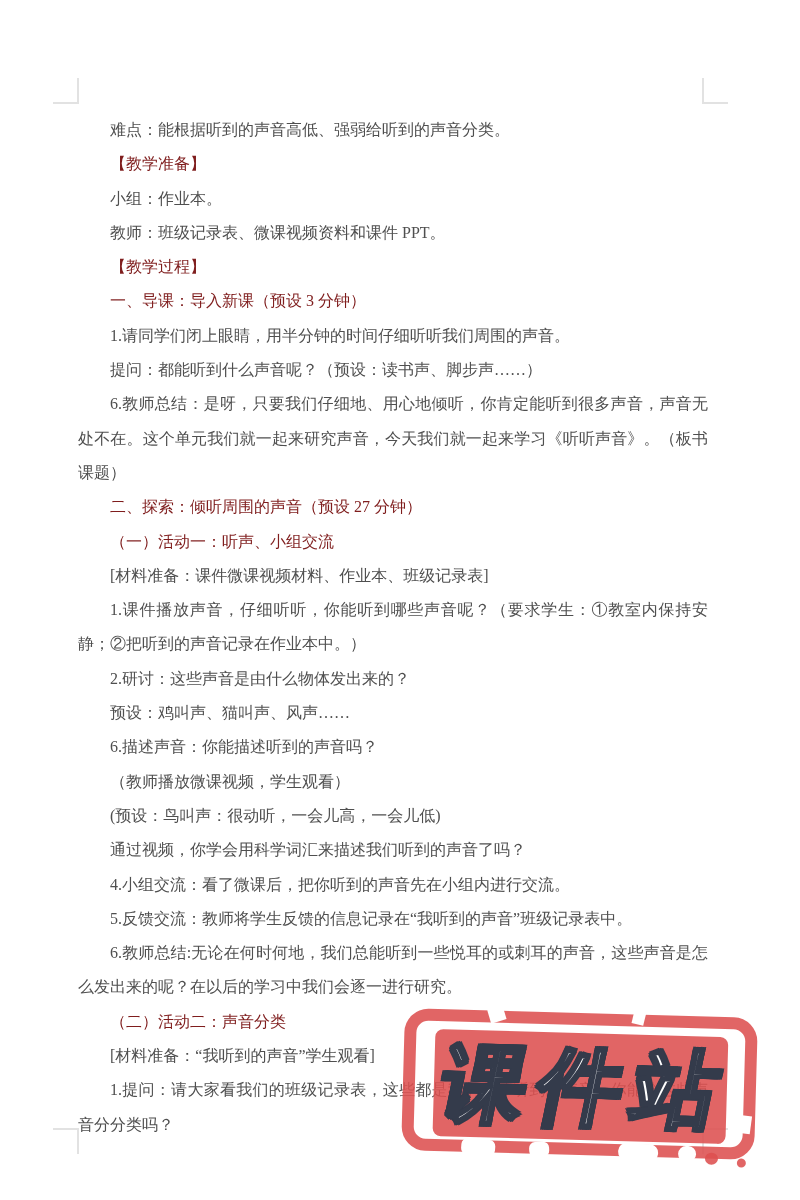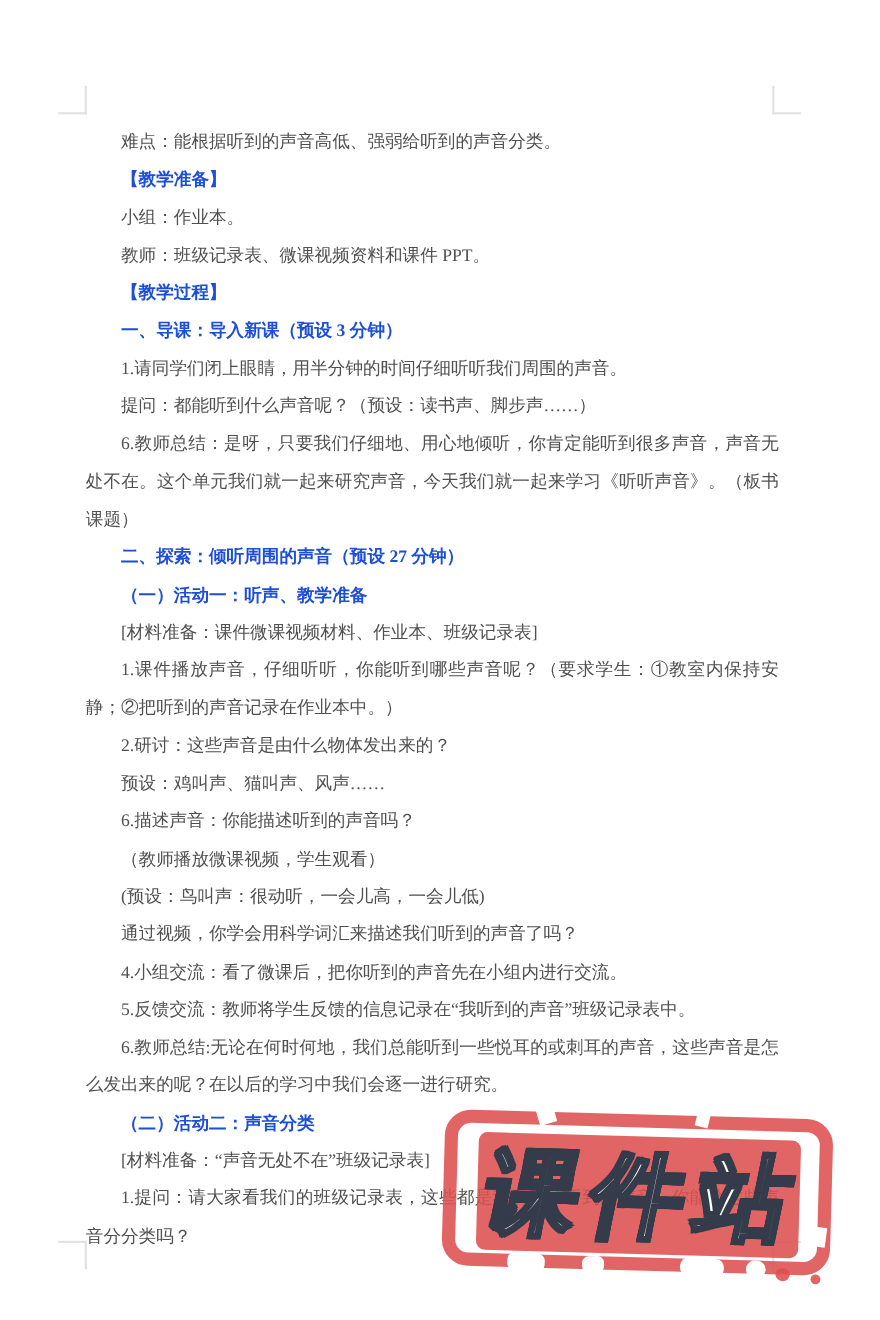--- a/index.html
+++ b/index.html
@@ -40,22 +40,22 @@
     line-height: 34.3px;
     color: #4f4f4f;
     text-align: justify;
   }
   .doc p {
     margin: 0;
     padding: 0;
     text-indent: 2em;
   }
   .doc p.heading {
-    font-weight: bold;
-    color: #1d4ed8;
+    font-weight: normal;
+    color: #7f1d1d;
   }
 
   
   .stamp {
     position: absolute;
     left: 403px;
     top: 1013px;
     width: 353px;
     height: 142px;
     transform: rotate(1.6deg);
@@ -132,34 +132,34 @@
       <p class="body">难点：能根据听到的声音高低、强弱给听到的声音分类。</p>
       <p class="heading">【教学准备】</p>
       <p class="body">小组：作业本。</p>
       <p class="body">教师：班级记录表、微课视频资料和课件 PPT。</p>
       <p class="heading">【教学过程】</p>
       <p class="heading">一、导课：导入新课（预设 3 分钟）</p>
       <p class="body">1.请同学们闭上眼睛，用半分钟的时间仔细听听我们周围的声音。</p>
       <p class="body">提问：都能听到什么声音呢？（预设：读书声、脚步声……）</p>
       <p class="body">6.教师总结：是呀，只要我们仔细地、用心地倾听，你肯定能听到很多声音，声音无处不在。这个单元我们就一起来研究声音，今天我们就一起来学习《听听声音》。（板书课题）</p>
       <p class="heading">二、探索：倾听周围的声音（预设 27 分钟）</p>
-      <p class="heading">（一）活动一：听声、教学准备</p>
+      <p class="heading">（一）活动一：听声、小组交流</p>
       <p class="body">[材料准备：课件微课视频材料、作业本、班级记录表]</p>
       <p class="body">1.课件播放声音，仔细听听，你能听到哪些声音呢？（要求学生：①教室内保持安静；②把听到的声音记录在作业本中。）</p>
       <p class="body">2.研讨：这些声音是由什么物体发出来的？</p>
       <p class="body">预设：鸡叫声、猫叫声、风声……</p>
       <p class="body">6.描述声音：你能描述听到的声音吗？</p>
       <p class="body">（教师播放微课视频，学生观看）</p>
       <p class="body">(预设：鸟叫声：很动听，一会儿高，一会儿低)</p>
       <p class="body">通过视频，你学会用科学词汇来描述我们听到的声音了吗？</p>
       <p class="body">4.小组交流：看了微课后，把你听到的声音先在小组内进行交流。</p>
       <p class="body">5.反馈交流：教师将学生反馈的信息记录在“我听到的声音”班级记录表中。</p>
       <p class="body">6.教师总结:无论在何时何地，我们总能听到一些悦耳的或刺耳的声音，这些声音是怎么发出来的呢？在以后的学习中我们会逐一进行研究。</p>
       <p class="heading">（二）活动二：声音分类</p>
-      <p class="body">[材料准备：“声音无处不在”班级记录表]</p>
+      <p class="body">[材料准备：“我听到的声音”学生观看]</p>
       <p class="body">1.提问：请大家看我们的班级记录表，这些都是我们刚才听到的声音，你能给这些声音分分类吗？</p>
     </div>
 
   <div class="stamp">
     <div class="stamp-border"></div>
     <div class="stamp-inner">
       <span class="stamp-text">课件站</span>
     </div>
     <div class="nick n1"></div>
     <div class="nick n2"></div>

